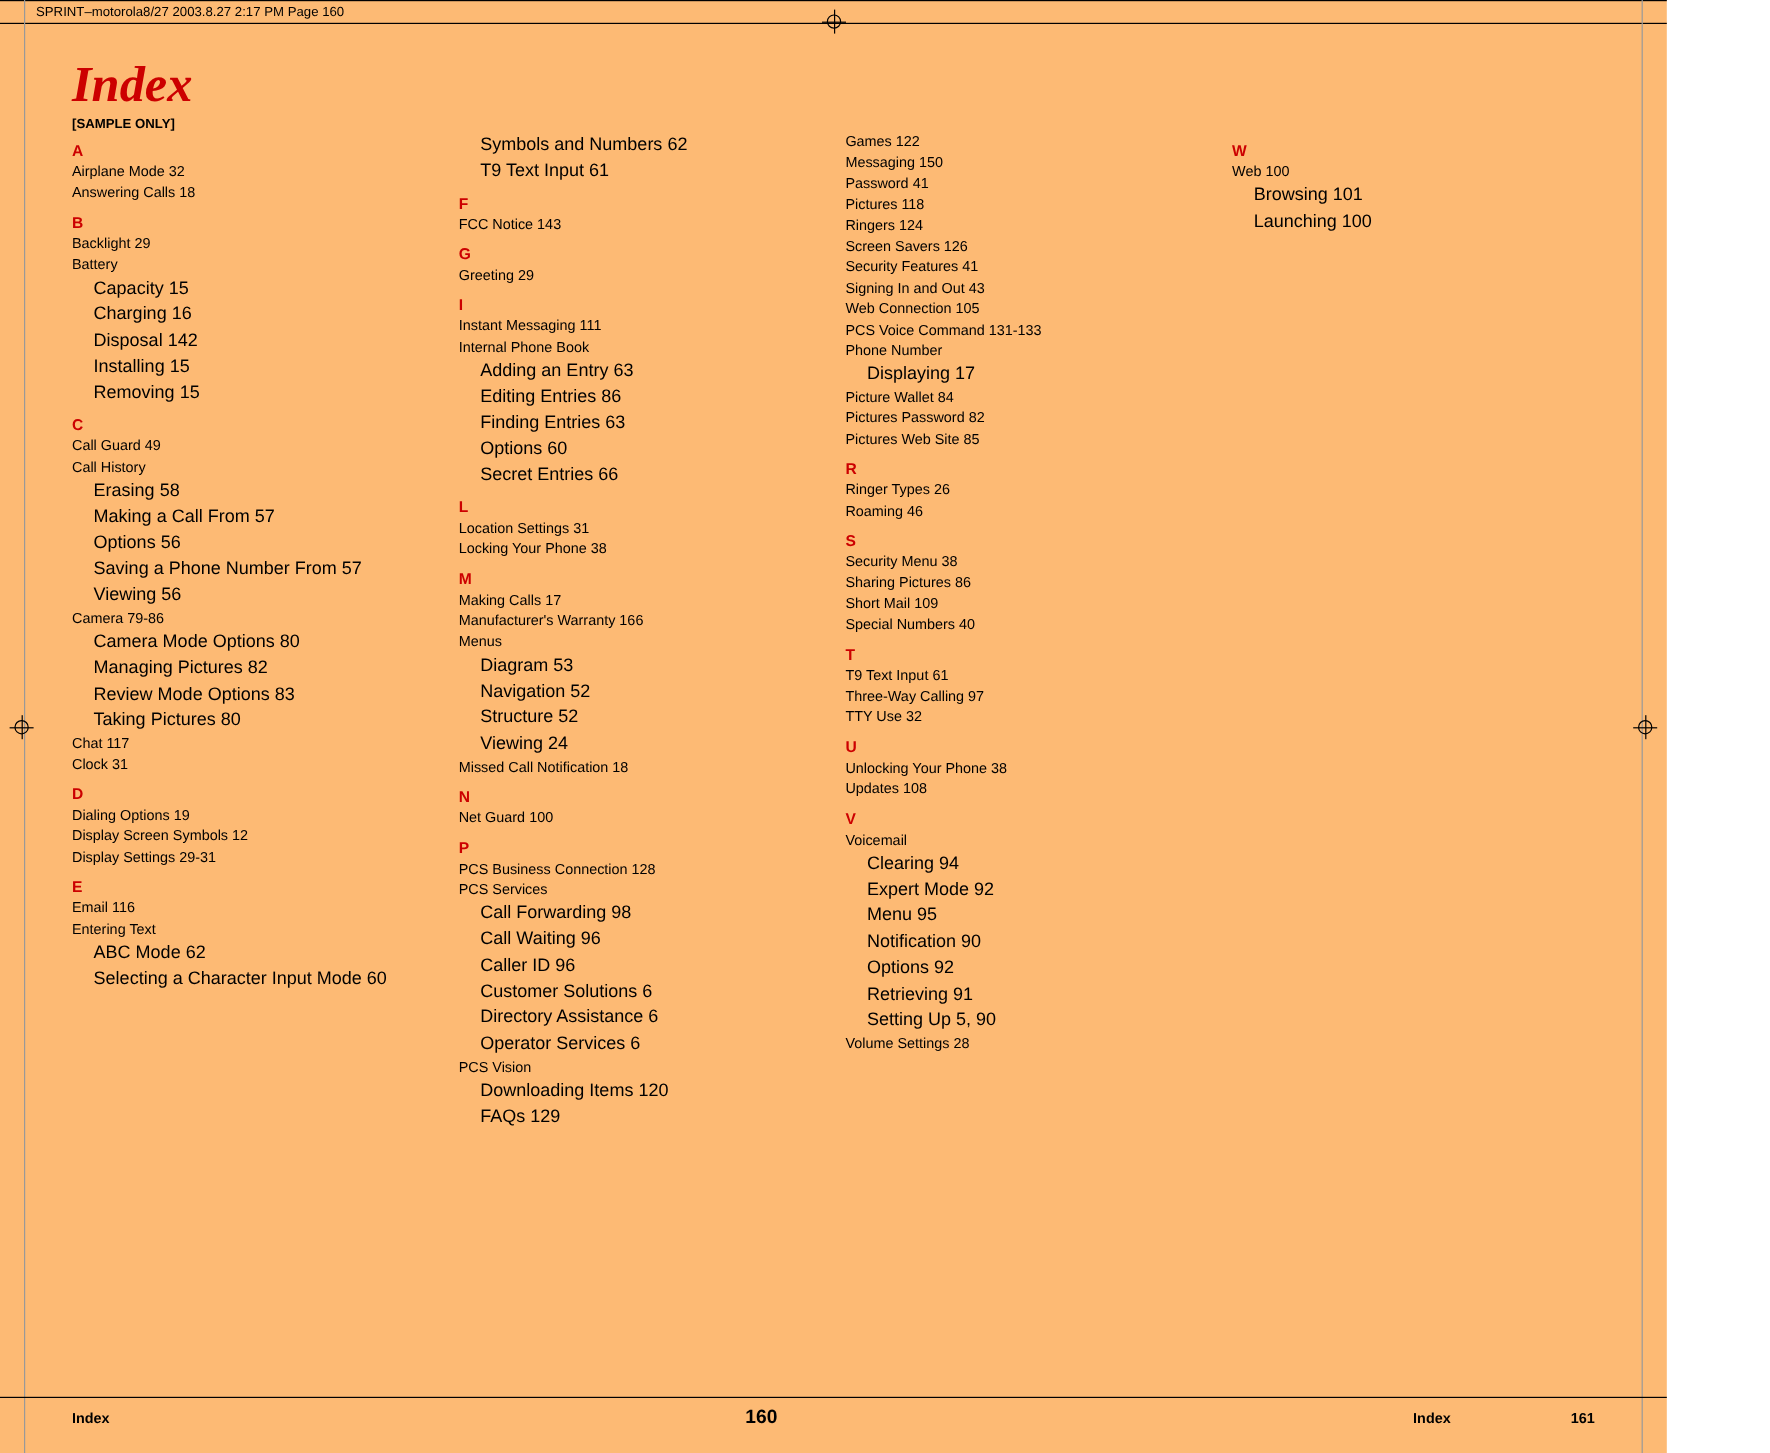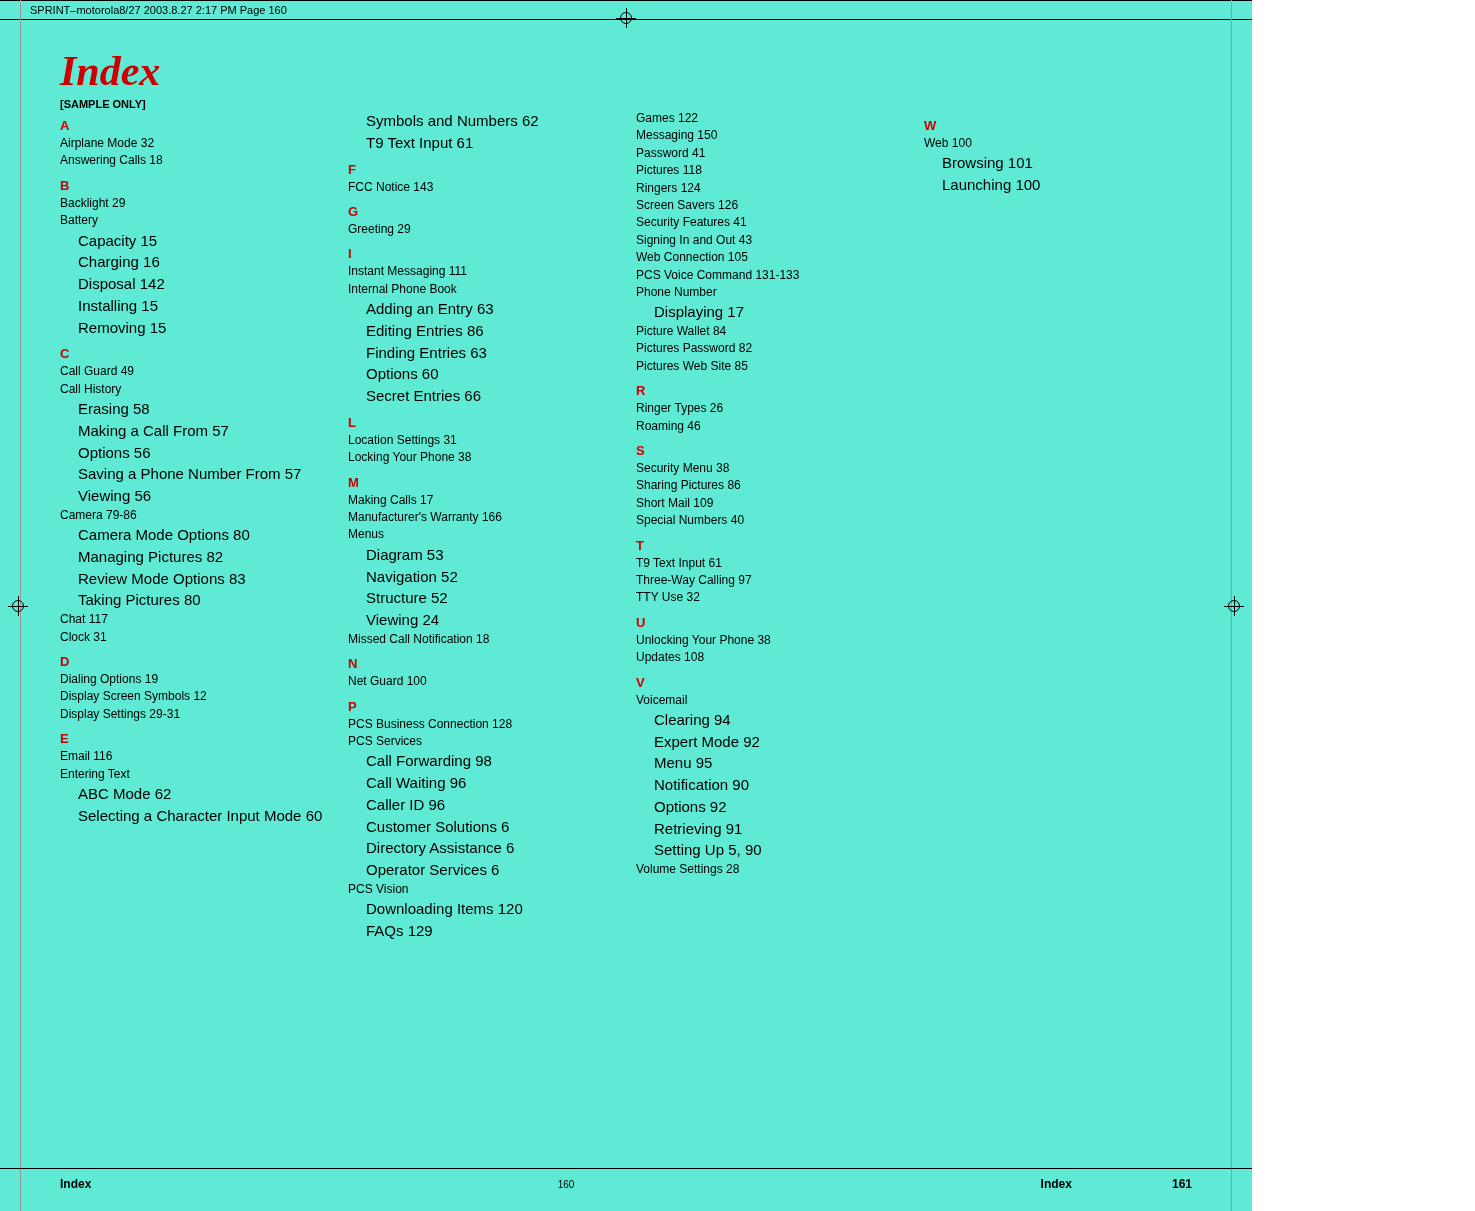--- a/index.html
+++ b/index.html
@@ -6,23 +6,23 @@
     body {
       background: #fff;
       font-family: Times New Roman, Times, serif;
       font-size: 13px;
       color: #000;
       width: 1475px;
       min-height: 1211px;
       position: relative;
     }
     .page-container {
-      width: 1252px;
+      width: 1389px;
       min-height: 1211px;
-      background: #5eead4;
+      background: #fdba74;
       position: relative;
       padding: 0;
     }
     
     .header-bar {
       border-top: 1.5px solid #000;
       border-bottom: 1.5px solid #000;
       padding: 3px 30px;
       font-size: 11px;
       font-family: Arial, sans-serif;
@@ -124,22 +124,22 @@
       padding-top: 8px;
     }
 
     .footer-left {
       font-size: 12px;
       font-weight: bold;
       font-family: Arial, sans-serif;
     }
 
     .footer-center {
-      font-size: 10px;
-      font-weight: normal;
+      font-size: 16px;
+      font-weight: bold;
       font-family: Arial, sans-serif;
       text-align: right;
     }
 
     .footer-right {
       font-size: 12px;
       font-weight: bold;
       font-family: Arial, sans-serif;
     }
 

